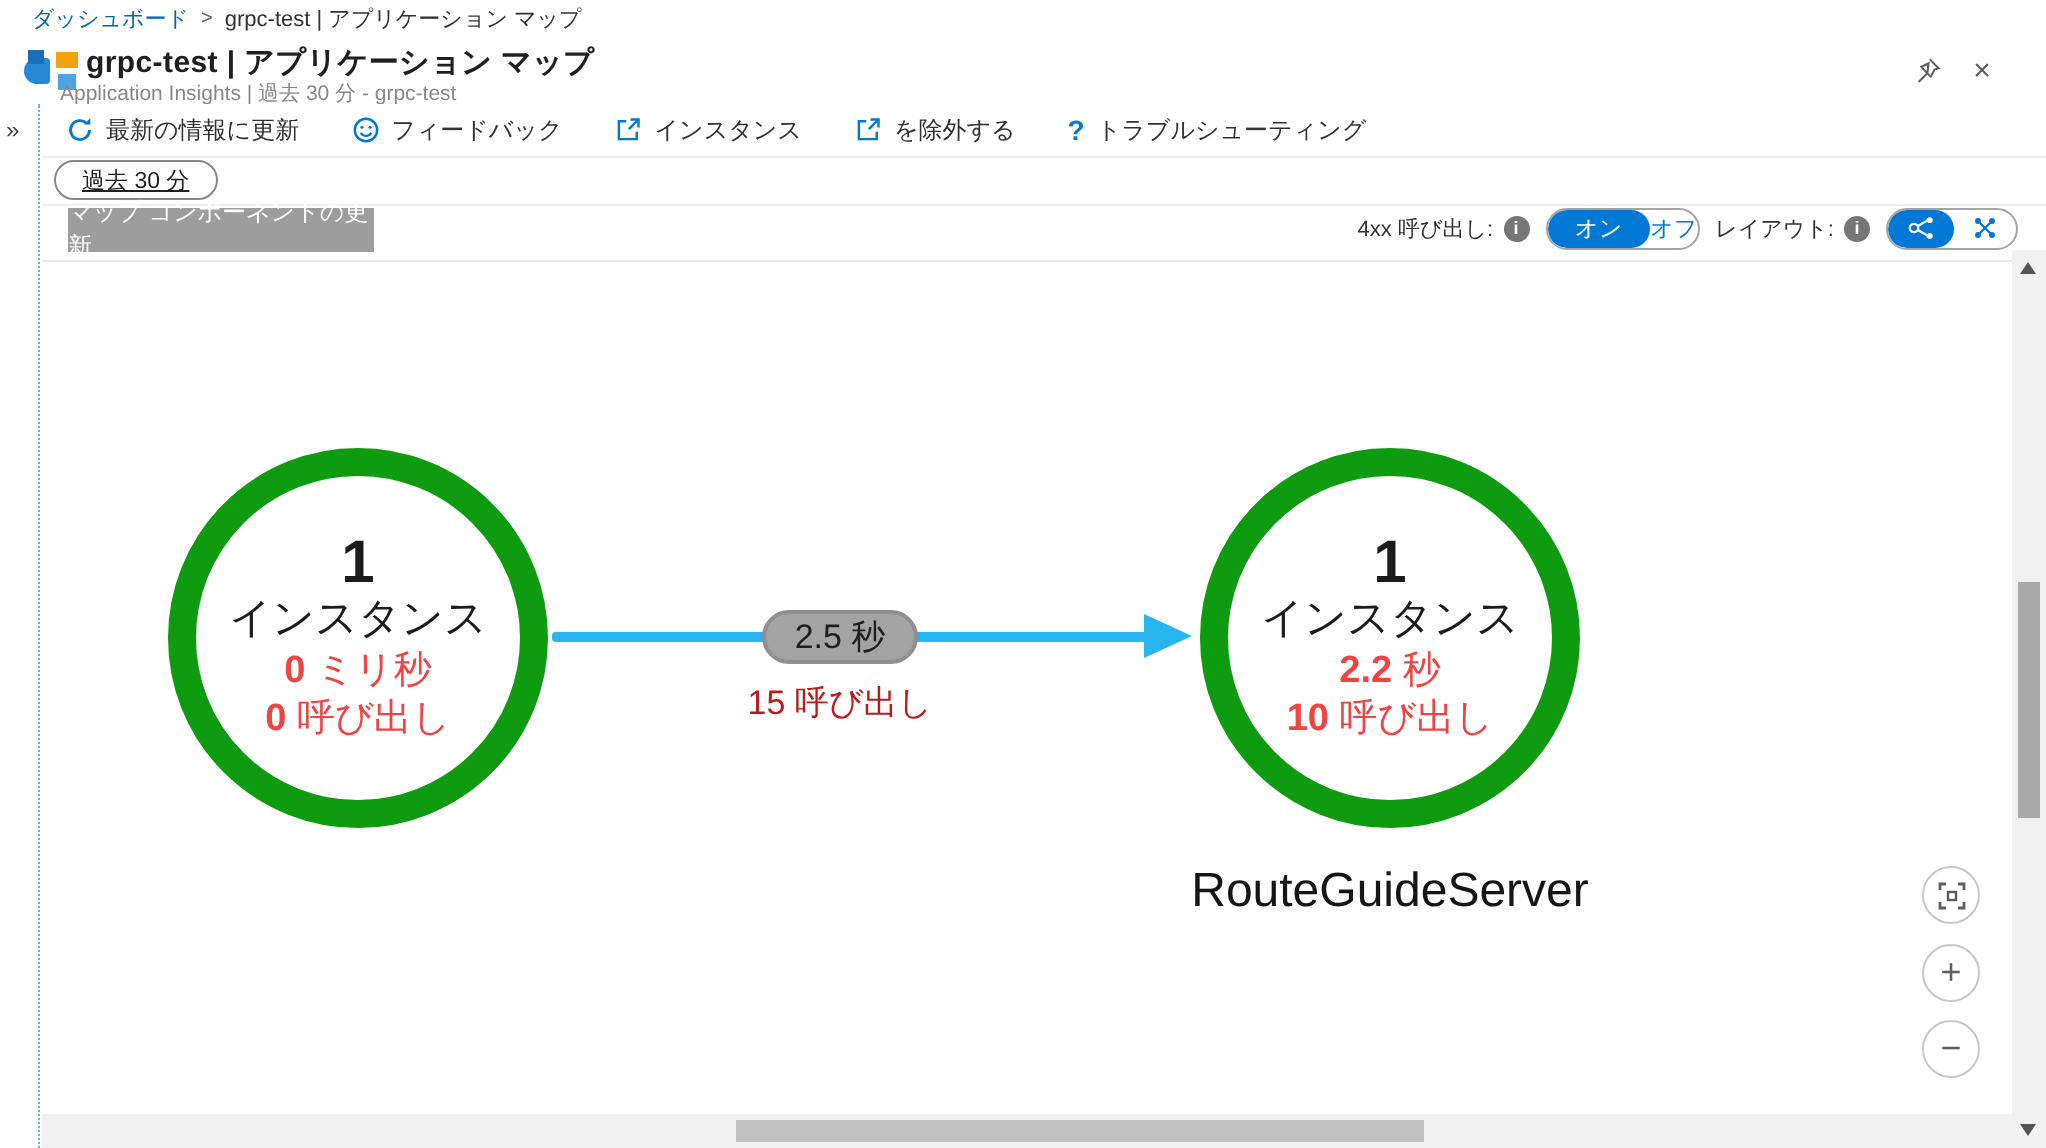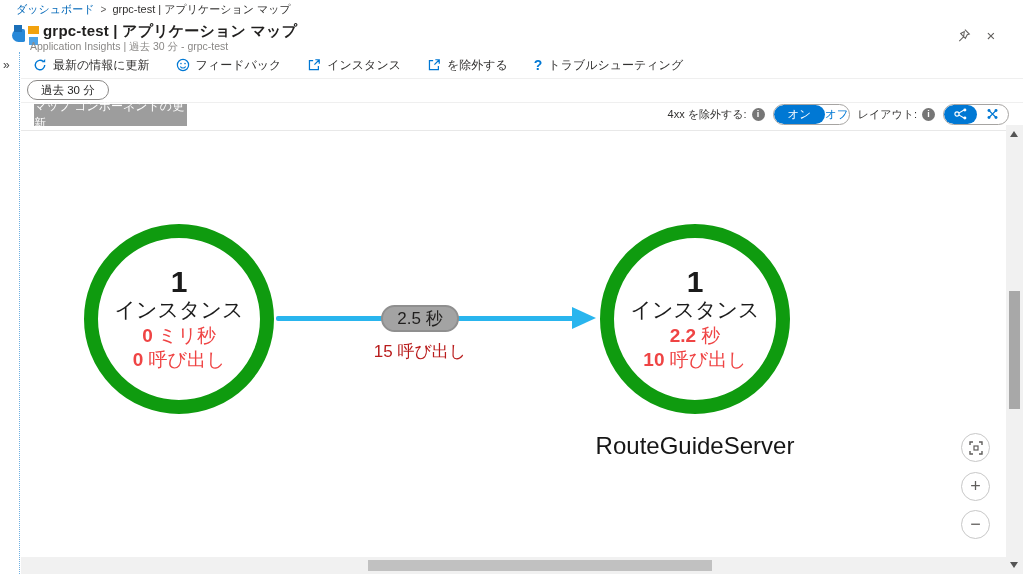--- a/index.html
+++ b/index.html
@@ -28,21 +28,21 @@
   .rail { position:absolute; left:0; top:52px; width:20px; height:522px; border-right:1px dotted #6fb0e2; background:#fff; }
   .rail-chev { position:absolute; left:3px; top:6px; font-size:12px; color:#444; cursor:pointer; }
 
   
   .toolbar { position:absolute; left:21px; top:52px; width:1002px; height:26px; display:flex; align-items:center; padding-left:12px; gap:26px; background:#fff; }
   .tb-item { display:flex; align-items:center; gap:6px; font-size:12px; color:#323130; cursor:pointer; white-space:nowrap; }
   .tb-item svg { display:block; }
   .hline { position:absolute; left:21px; width:1002px; height:1px; background:#efefef; }
 
   
-  .pill-time { position:absolute; left:27px; top:80px; height:20px; padding:0 13px; border:1px solid #8a8886; border-radius:10px; display:flex; align-items:center; font-size:11.5px; color:#201f1e; background:#fff; cursor:pointer; }
+  .pill-time { position:absolute; left:27px; top:80px; height:20px; padding:0 13px; border:1px solid #8a8886; border-radius:10px; display:flex; align-items:center; font-size:11.5px; color:#201f1e; background:#fff; cursor:pointer;text-decoration:underline; }
 
   
   .update-btn { position:absolute; left:34px; top:104px; width:153px; height:22px; background:#9d9d9d; color:#fff; font-size:12px; display:flex; align-items:center; justify-content:center; cursor:pointer; }
   .right-controls { position:absolute; right:11px; top:103px; height:22px; display:flex; align-items:center; gap:5px; font-size:11px; color:#323130; }
   .info-dot { width:13px; height:13px; border-radius:50%; background:#767676; color:#fff; font-size:9px; font-weight:bold; display:inline-flex; align-items:center; justify-content:center; cursor:pointer; font-style:normal; }
   .toggle { display:flex; align-items:center; height:21px; border:1px solid #a6a4a2; border-radius:11px; background:#fff; overflow:hidden; cursor:pointer; margin:0 3px; }
   .tg-on { height:19px; margin:0; padding:0 14px; background:#0078d4; color:#fff; border-radius:10px; font-size:11.5px; display:flex; align-items:center; }
   .tg-off { padding:0 0; color:#0078d4; font-size:11.5px; }
   .tg-ic-on { height:19px; padding:0 9px; background:#0078d4; border-radius:10px; display:flex; align-items:center; }
   .tg-ic-off { padding:0 8px; display:flex; align-items:center; }
@@ -153,21 +153,21 @@
       <span>トラブルシューティング</span>
     </div>
   </div>
   <div class="hline" style="top:78px;"></div>
 
   <div class="pill-time">過去 30 分</div>
   <div class="hline" style="top:102px;"></div>
 
   <div class="update-btn">マップ コンポーネントの更新</div>
   <div class="right-controls">
-    <span>4xx を除外する:</span>
+    <span>4xx 呼び出し:</span>
     <span class="info-dot">i</span>
     <div class="toggle">
       <span class="tg-on">オン</span>
       <span class="tg-off">オフ</span>
     </div>
     <span>レイアウト:</span>
     <span class="info-dot">i</span>
     <div class="toggle">
       <span class="tg-ic-on">
         <svg width="15" height="14" viewBox="0 0 16 16">

